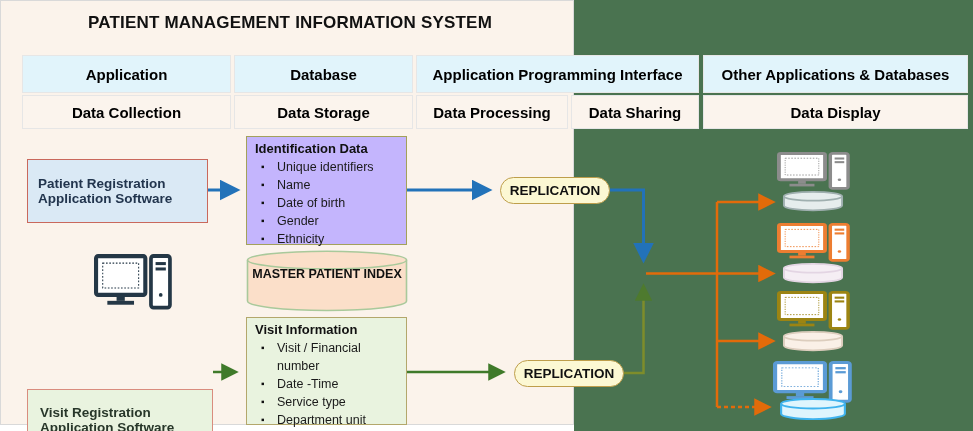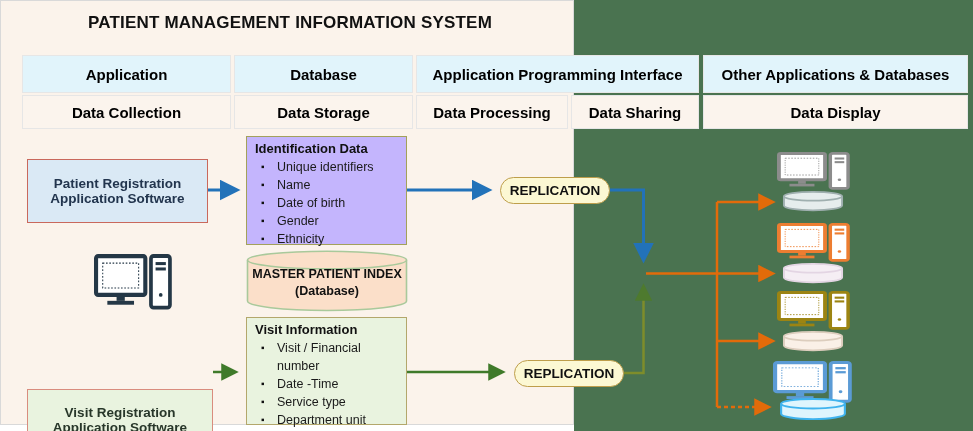--- a/index.html
+++ b/index.html
@@ -9,21 +9,21 @@
                background:#FBF3EB;border:1px solid #D9D9D9;box-sizing:border-box;}
   .panel-green{position:absolute;left:574px;top:0;width:399px;height:431px;background:#4A7350;}
   .title{position:absolute;left:20px;top:13px;width:540px;text-align:center;
          font-size:17px;font-weight:bold;color:#111;letter-spacing:.2px;}
   .cell{position:absolute;display:flex;align-items:center;justify-content:center;
         font-weight:bold;font-size:15px;color:#000000;box-sizing:border-box;
         border:1px solid #E6E6E6;}
   .r1{background:#E1F4FB;top:55px;height:38px;}
   .r2{background:#FBF4ED;top:95px;height:34px;}
   .node{position:absolute;box-sizing:border-box;display:flex;align-items:center;
-        justify-content:center;text-align:center;font-weight:bold;}
+        justify-content:center;font-weight:bold;}
   .box-patient{left:27px;top:159px;width:181px;height:64px;background:#DAE9F5;
                border:1.5px solid #C9685C;font-size:13.5px;color:#22354E;padding:0 10px;}
   .box-visitreg{left:27px;top:341px;width:186px;height:61px;background:#E9F3DF;
                 border:1.5px solid #D98C7E;font-size:13.5px;color:#28372A;padding:0 12px;margin-top:48px;}
   .listbox{position:absolute;box-sizing:border-box;padding:4px 6px 2px 8px;}
   .box-ident{left:246px;top:136px;width:161px;height:109px;background:#c4b5fd;
              border:1.5px solid #A3A15B;}
   .box-visitinfo{left:246px;top:317px;width:161px;height:108px;background:#E9F3DF;
                  border:1.5px solid #B3A76B;}
   .listbox h4{margin:0 0 2px 0;font-size:13px;color:#111;}
@@ -92,21 +92,20 @@
       <li>Ethnicity</li>
     </ul>
   </div>
 
   <svg class="icon" style="left:246px;top:250px;" width="162" height="63" viewBox="0 0 162 63">
     <path d="M1.5 10 V51 A79.5 9.5 0 0 0 160.5 51 V10" fill="#FBDFC9" stroke="#A9C99B" stroke-width="1.6"></path>
     <ellipse cx="81" cy="10" rx="79.5" ry="8.8" fill="#FBDFC9" stroke="#A9C99B" stroke-width="1.6"></ellipse>
   </svg>
   <div class="mpi-text">
     <div>MASTER PATIENT INDEX</div>
-    <div>(Database)</div>
   </div>
 
   <div class="listbox box-visitinfo">
     <h4>Visit Information</h4>
     <ul>
       <li>Visit / Financial number</li>
       <li>Date -Time</li>
       <li>Service type</li>
       <li>Department unit</li>
     </ul>

